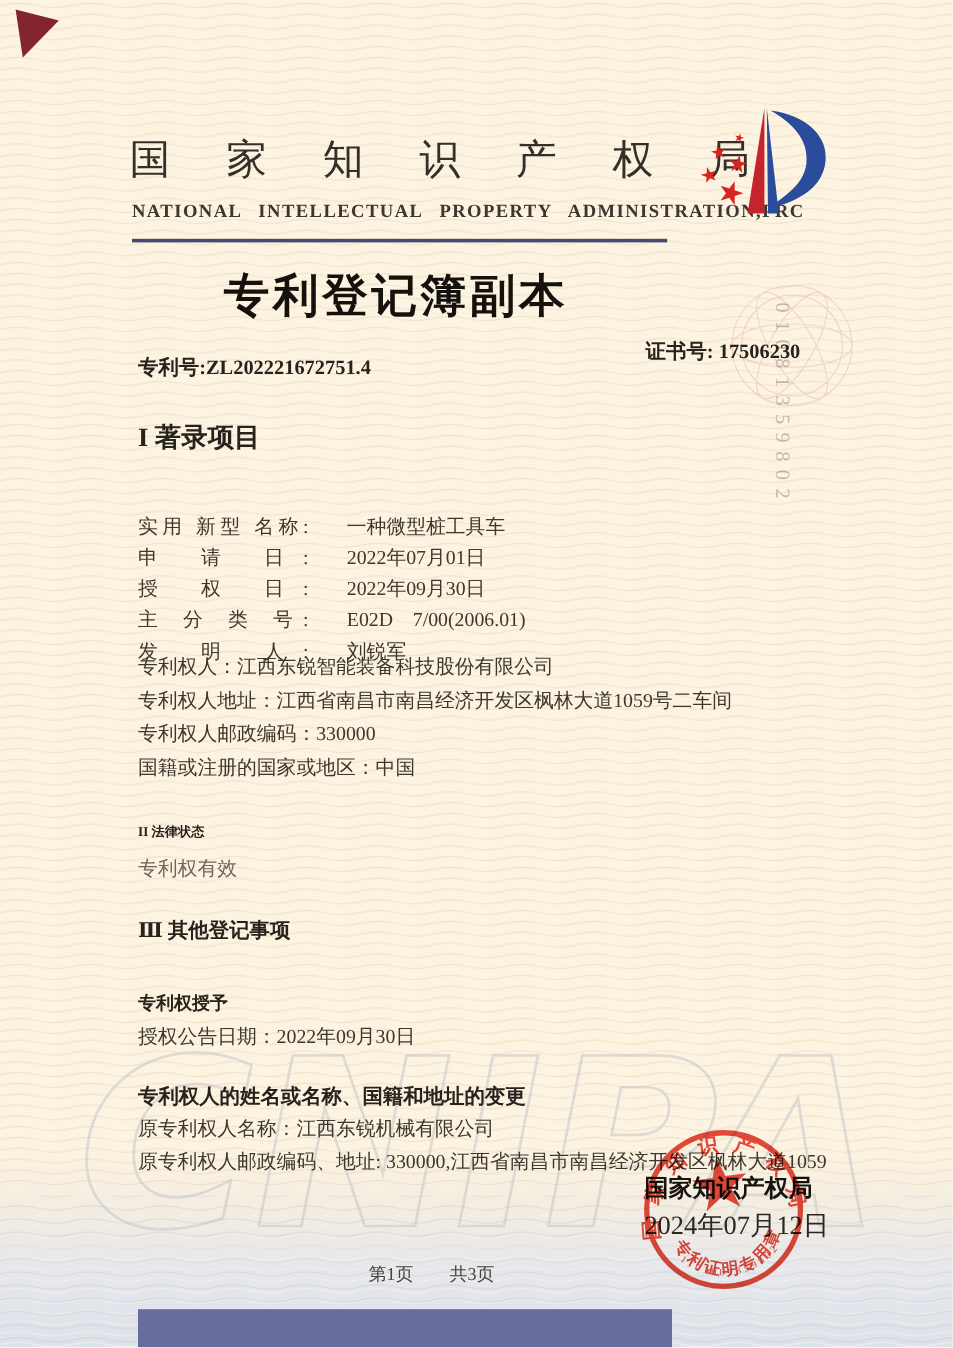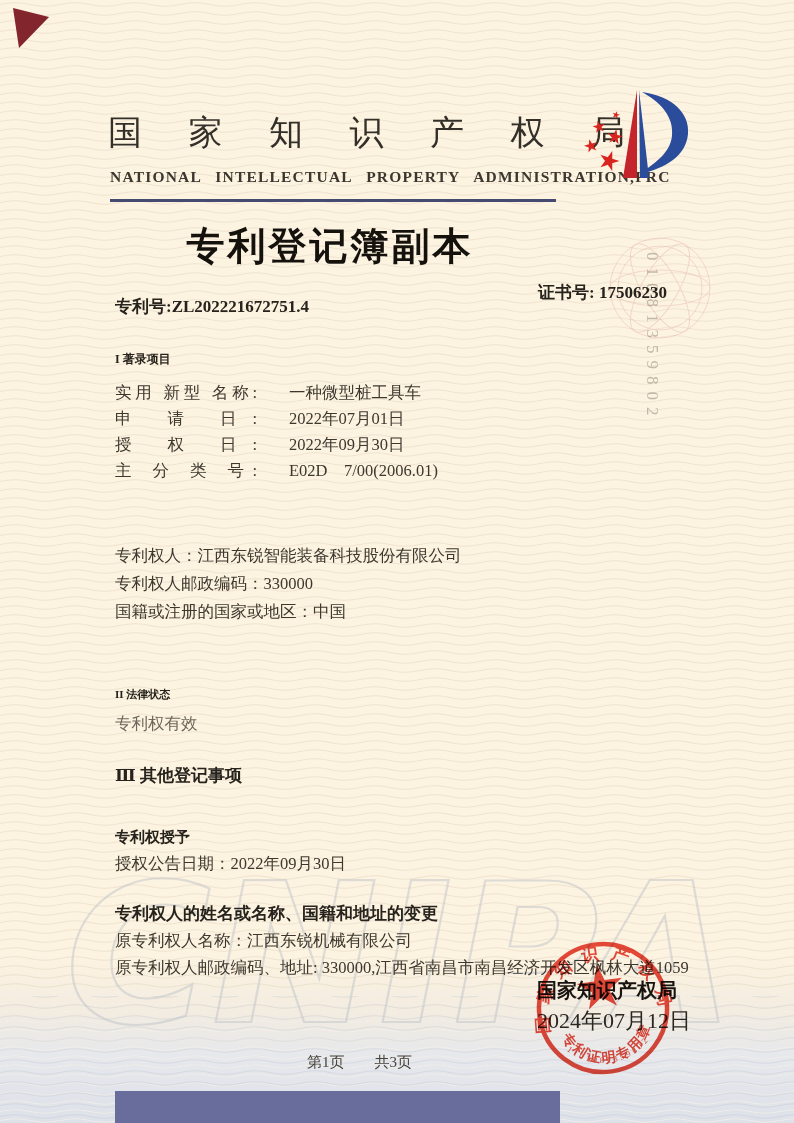--- a/index.html
+++ b/index.html
@@ -4,21 +4,21 @@
 <style>
   html,body{margin:0;padding:0;}
   .page{
     position:relative;width:794px;height:1123px;overflow:hidden;
     font-family:"Liberation Serif","DejaVu Serif",serif;
     background:linear-gradient(180deg,#fdf3e1 0%,#fdf3e1 85%,#f3ece0 90%,#e6e8ec 94%,#dde1e9 100%);
   }
   .abs{position:absolute;}
   .txt{color:#3d372e;font-size:16.5px;white-space:pre;line-height:1.2;}
   .bold{font-weight:bold;color:#26221c;}
-  .biblio-label{display:inline-block;width:142px;text-align:justify;text-align-last:justify;}
+  .biblio-label{display:inline-block;width:142px;text-align:justify;text-align-last:justify;margin-top:46px;}
   .biblio-value{display:inline-block;margin-left:32px;white-space:pre;}
   .vserial{writing-mode:vertical-rl;letter-spacing:7px;font-size:17px;color:rgba(138,128,112,.5);}
 </style>
 </head>
 <body>
 
 <div class="page">
 
   <svg class="abs" style="left:0;top:0;z-index:1" width="794" height="1123">
     <defs>
@@ -72,31 +72,33 @@
       <use href="#star" transform="translate(13,60) scale(7) rotate(-15)"></use>
       <use href="#star" transform="translate(31,75) scale(10.5) rotate(18)"></use>
     </g>
   </svg>
 
   <div class="abs" style="left:0;top:221px;width:660px;z-index:3;text-align:center;font-size:38px;font-weight:600;letter-spacing:3px;color:#15120e">专利登记簿副本</div>
 
   <div class="abs txt bold" style="left:115px;top:297px;z-index:3;font-size:17px">专利号:ZL202221672751.4</div>
   <div class="abs txt bold" style="left:538px;top:283px;z-index:3;font-size:17px">证书号: 17506230</div>
 
-  <div class="abs txt bold" style="left:115px;top:352px;z-index:3;font-size:12px">I 著录项目</div>
+  <div class="abs txt bold" style="left:115px;top:352px;z-index:3;font-size:22px">I 著录项目</div>
 
   <div class="abs" style="left:115px;top:383px;z-index:3">
     <div class="txt" style="height:26px"><span class="biblio-label">实用 新型 名称:</span><span class="biblio-value">一种微型桩工具车</span></div>
     <div class="txt" style="height:26px"><span class="biblio-label">申 请 日:</span><span class="biblio-value">2022年07月01日</span></div>
     <div class="txt" style="height:26px"><span class="biblio-label">授 权 日:</span><span class="biblio-value">2022年09月30日</span></div>
     <div class="txt" style="height:26px"><span class="biblio-label">主 分 类 号:</span><span class="biblio-value">E02D    7/00(2006.01)</span></div>
+    <div class="txt" style="height:26px"><span class="biblio-label">发 明 人:</span><span class="biblio-value">刘锐军</span></div>
   </div>
 
   <div class="abs" style="left:115px;top:546px;z-index:3">
     <div class="txt" style="height:28px">专利权人：江西东锐智能装备科技股份有限公司</div>
+    <div class="txt" style="height:28px">专利权人地址：江西省南昌市南昌经济开发区枫林大道1059号二车间</div>
     <div class="txt" style="height:28px">专利权人邮政编码：330000</div>
     <div class="txt" style="height:28px">国籍或注册的国家或地区：中国</div>
   </div>
 
   <div class="abs txt bold" style="left:115px;top:688px;z-index:3;font-size:11px">II 法律状态</div>
   <div class="abs txt" style="left:115px;top:714px;z-index:3;color:#6e675c">专利权有效</div>
 
   <div class="abs txt bold" style="left:115px;top:766px;z-index:3;font-size:17px">Ⅲ 其他登记事项</div>
 
   <div class="abs txt bold" style="left:115px;top:828px;z-index:3;font-size:15px">专利权授予</div>

